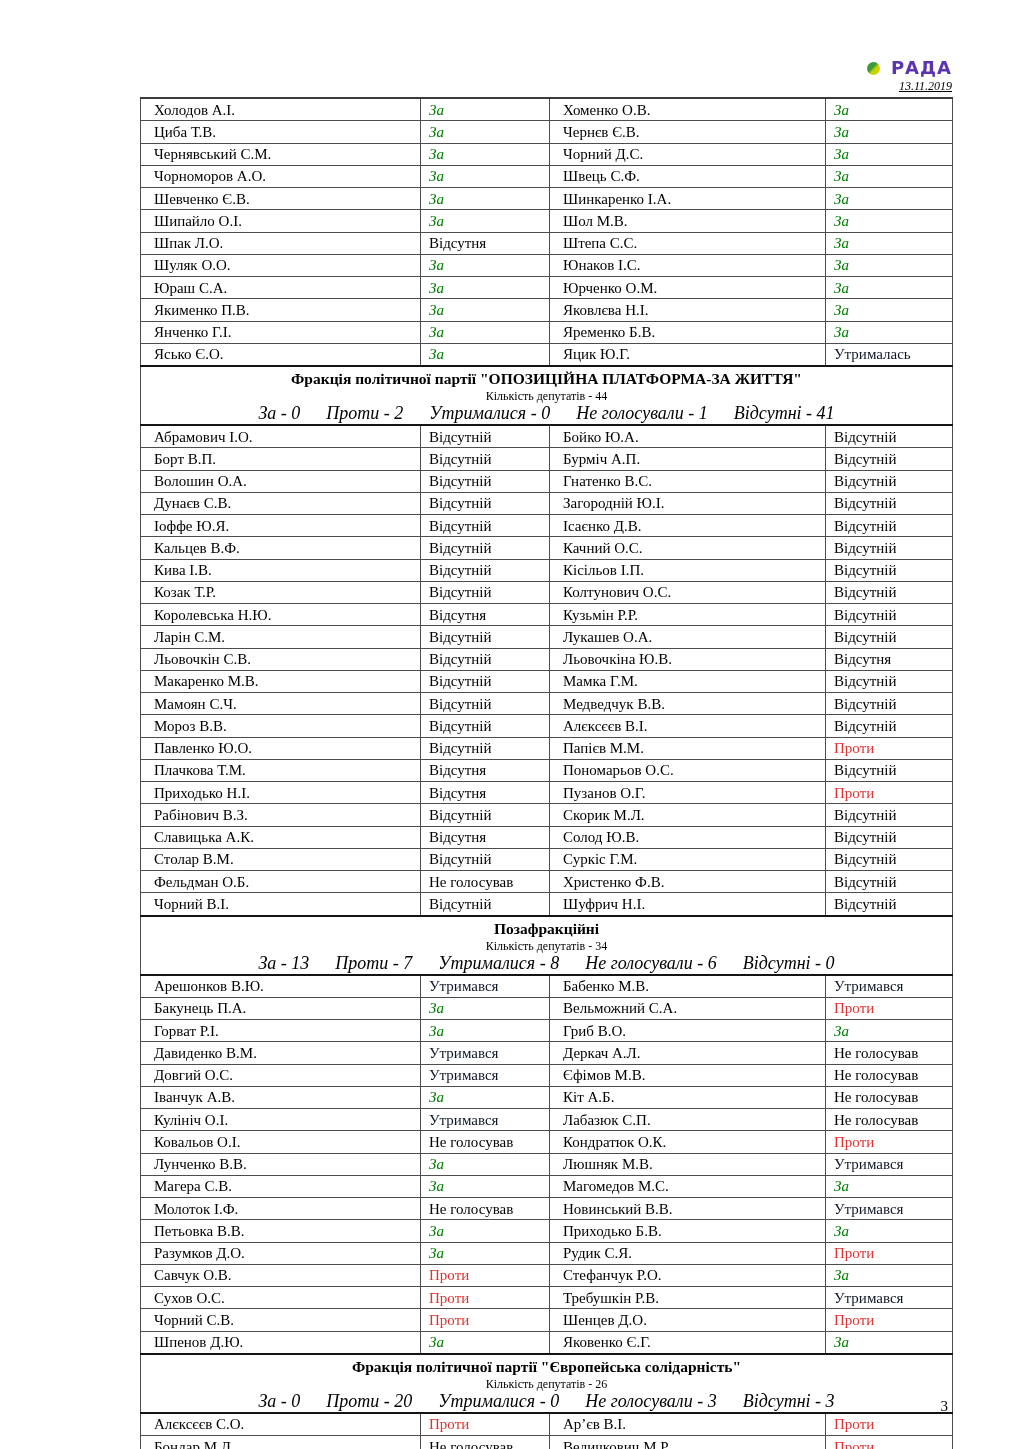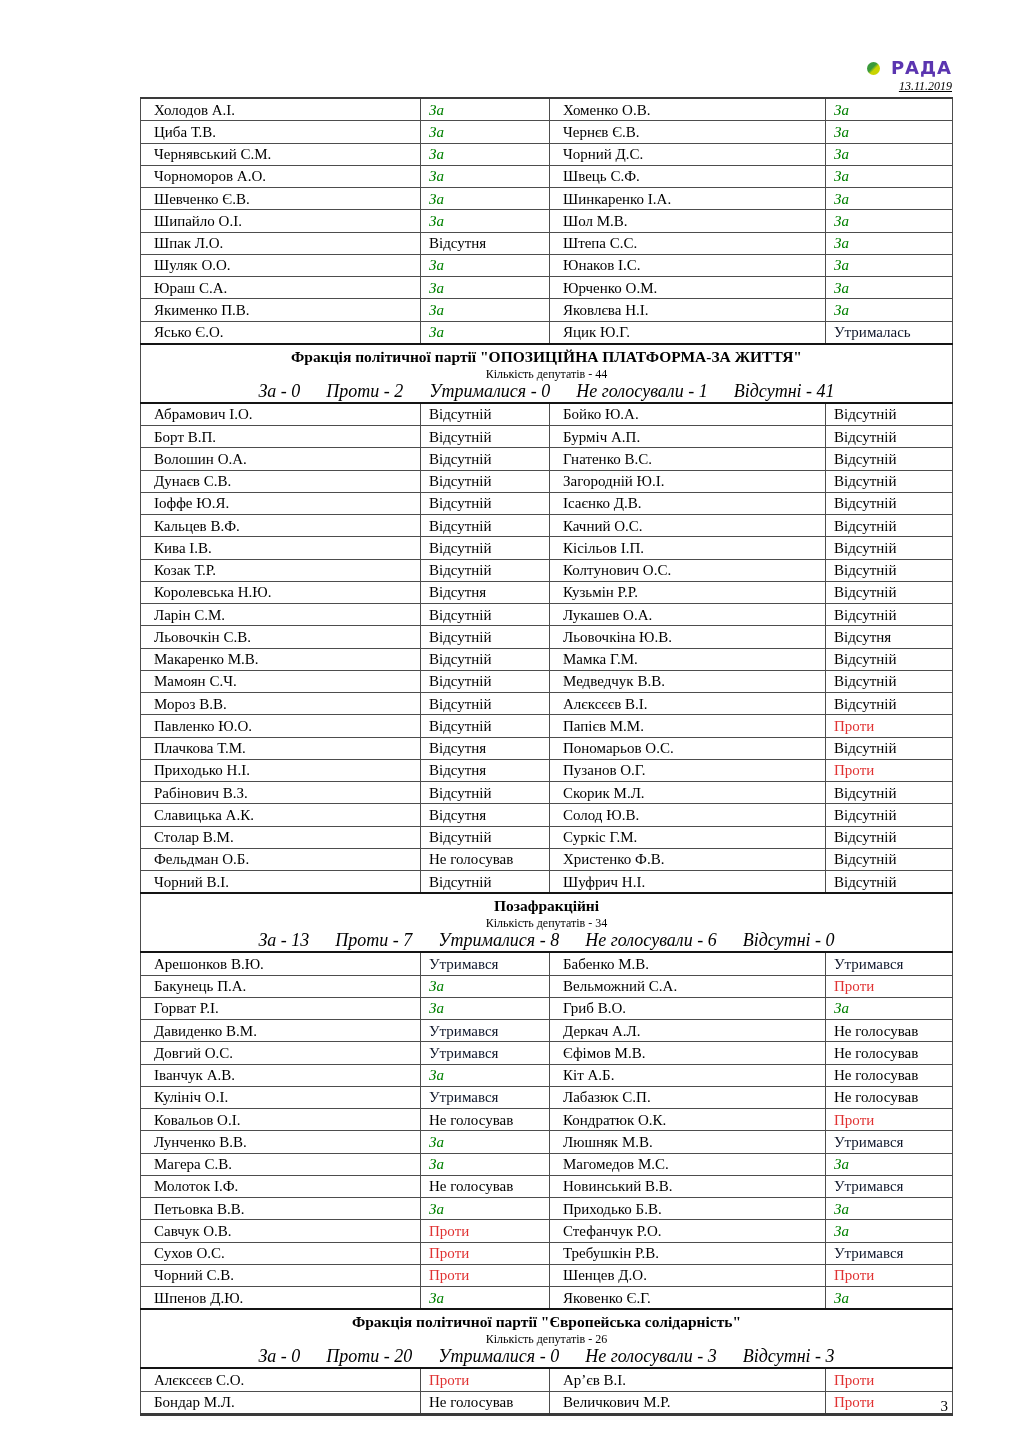--- a/index.html
+++ b/index.html
@@ -145,20 +145,26 @@
           <td class="name-cell">Юрченко О.М.</td>
           <td class="vote-cell vote-for">За</td>
         </tr>
         <tr>
           <td class="name-cell">Якименко П.В.</td>
           <td class="vote-cell vote-for">За</td>
           <td class="name-cell">Яковлєва Н.І.</td>
           <td class="vote-cell vote-for">За</td>
         </tr>
         <tr>
+          <td class="name-cell">Янченко Г.І.</td>
+          <td class="vote-cell vote-for">За</td>
+          <td class="name-cell">Яременко Б.В.</td>
+          <td class="vote-cell vote-for">За</td>
+        </tr>
+        <tr>
           <td class="name-cell">Ясько Є.О.</td>
           <td class="vote-cell vote-for">За</td>
           <td class="name-cell">Яцик Ю.Г.</td>
           <td class="vote-cell vote-abstain">Утрималась</td>
         </tr>
         <tr class="section-header-row">
           <td colspan="4">
             <div class="faction-title">Фракція політичної партії "ОПОЗИЦІЙНА ПЛАТФОРМА-ЗА ЖИТТЯ"</div>
             <div class="faction-count">Кількість депутатів - 44</div>
             <div class="faction-stats"><span>За - 0</span><span>Проти - 2</span><span>Утрималися - 0</span><span>Не голосували - 1</span><span>Відсутні - 41</span></div>
@@ -369,20 +375,26 @@
           <td class="name-cell">Новинський В.В.</td>
           <td class="vote-cell vote-abstain">Утримався</td>
         </tr>
         <tr>
           <td class="name-cell">Петьовка В.В.</td>
           <td class="vote-cell vote-for">За</td>
           <td class="name-cell">Приходько Б.В.</td>
           <td class="vote-cell vote-for">За</td>
         </tr>
         <tr>
+          <td class="name-cell">Разумков Д.О.</td>
+          <td class="vote-cell vote-for">За</td>
+          <td class="name-cell">Рудик С.Я.</td>
+          <td class="vote-cell vote-against">Проти</td>
+        </tr>
+        <tr>
           <td class="name-cell">Савчук О.В.</td>
           <td class="vote-cell vote-against">Проти</td>
           <td class="name-cell">Стефанчук Р.О.</td>
           <td class="vote-cell vote-for">За</td>
         </tr>
         <tr>
           <td class="name-cell">Сухов О.С.</td>
           <td class="vote-cell vote-against">Проти</td>
           <td class="name-cell">Требушкін Р.В.</td>
           <td class="vote-cell vote-abstain">Утримався</td>

